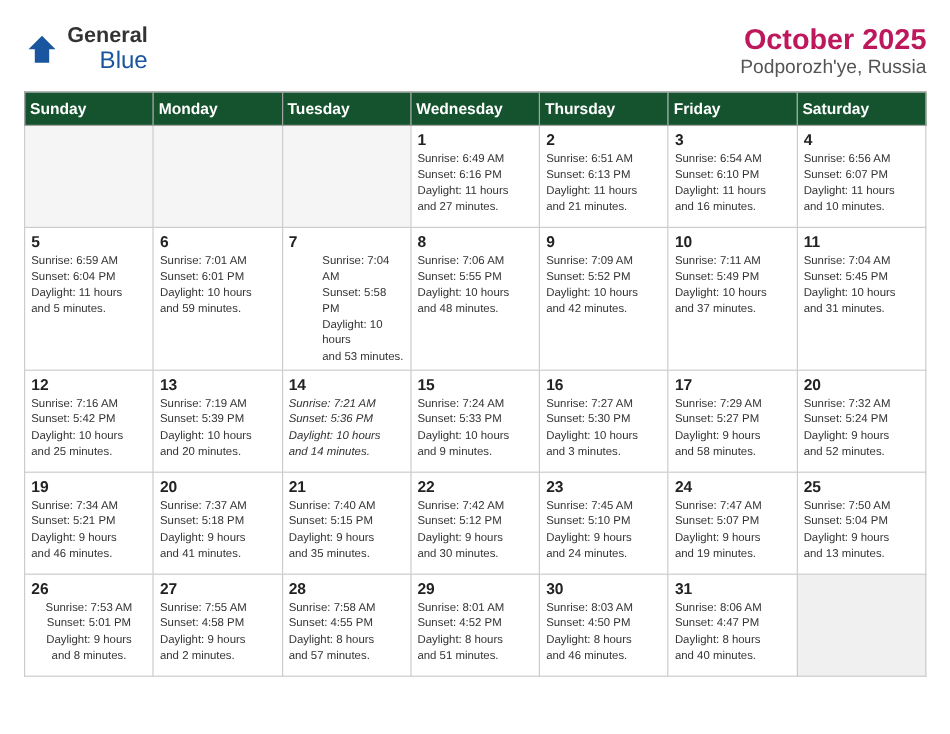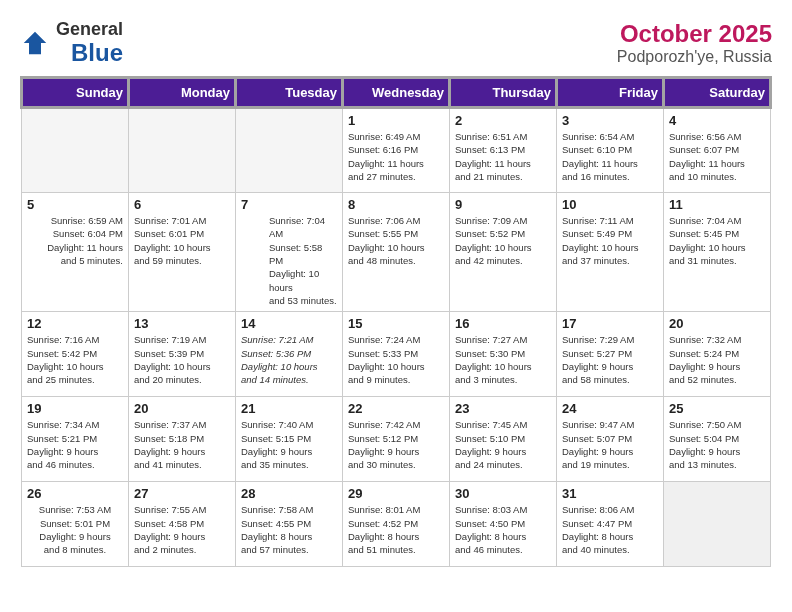--- a/index.html
+++ b/index.html
@@ -26,22 +26,22 @@
       flex-direction: column;
       line-height: 1.1;
       text-align: right;
     }
     .logo-general {
       font-size: 18px;
       font-weight: bold;
       color: #333;
     }
     .logo-blue {
-      font-size: 24px;
-      font-weight: bold;
+      font-size: 20px;
+      font-weight: normal;
       color: #1a56a0;
     }
     .logo-icon {
       width: 30px;
       height: 30px;
     }
     .title-area {
       text-align: right;
     }
     .month-title {
@@ -52,27 +52,27 @@
     .subtitle {
       font-size: 16px;
       color: #555;
     }
     .calendar {
       width: 100%;
       border-collapse: collapse;
       table-layout: fixed;
     }
     .calendar th {
-      background: #4c1d95;
+      background: #14532d;
       color: #fff;
-      text-align: right;
+      text-align: left;
       padding: 6px 4px;
       font-size: 13px;
       font-weight: bold;
-      border: 3px solid #a3a3a3;
+      border: 1px solid #a3a3a3;
     }
     .calendar td {
       border: 1px solid #ccc;
       vertical-align: top;
       padding: 4px 5px;
       height: 85px;
       background: #fff;
     }
     .calendar td.empty {
       background: #f5f5f5;
@@ -153,21 +153,21 @@
           <div class="day-number">4</div>
           <div class="day-info" style="white-space: pre-line;">Sunrise: 6:56 AM
 Sunset: 6:07 PM
 Daylight: 11 hours
 and 10 minutes.</div>
         </td>
       </tr>
       <tr>
         <td>
           <div class="day-number">5</div>
-          <div class="day-info" style="white-space: pre-line; text-align: right;">Sunrise: 6:59 AM
+          <div class="day-info" style="white-space: pre-line;">Sunrise: 6:59 AM
 Sunset: 6:04 PM
 Daylight: 11 hours
 and 5 minutes.</div>
         </td>
         <td>
           <div class="day-number">6</div>
           <div class="day-info" style="white-space: pre-line;">Sunrise: 7:01 AM
 Sunset: 6:01 PM
 Daylight: 10 hours
 and 59 minutes.</div>
@@ -290,21 +290,21 @@
         </td>
         <td>
           <div class="day-number">23</div>
           <div class="day-info" style="white-space: pre-line;">Sunrise: 7:45 AM
 Sunset: 5:10 PM
 Daylight: 9 hours
 and 24 minutes.</div>
         </td>
         <td>
           <div class="day-number">24</div>
-          <div class="day-info" style="white-space: pre-line;">Sunrise: 9:47 AM
+          <div class="day-info" style="white-space: pre-line;">Sunrise: 7:47 AM
 Sunset: 5:07 PM
 Daylight: 9 hours
 and 19 minutes.</div>
         </td>
         <td>
           <div class="day-number">25</div>
           <div class="day-info" style="white-space: pre-line;">Sunrise: 7:50 AM
 Sunset: 5:04 PM
 Daylight: 9 hours
 and 13 minutes.</div>

